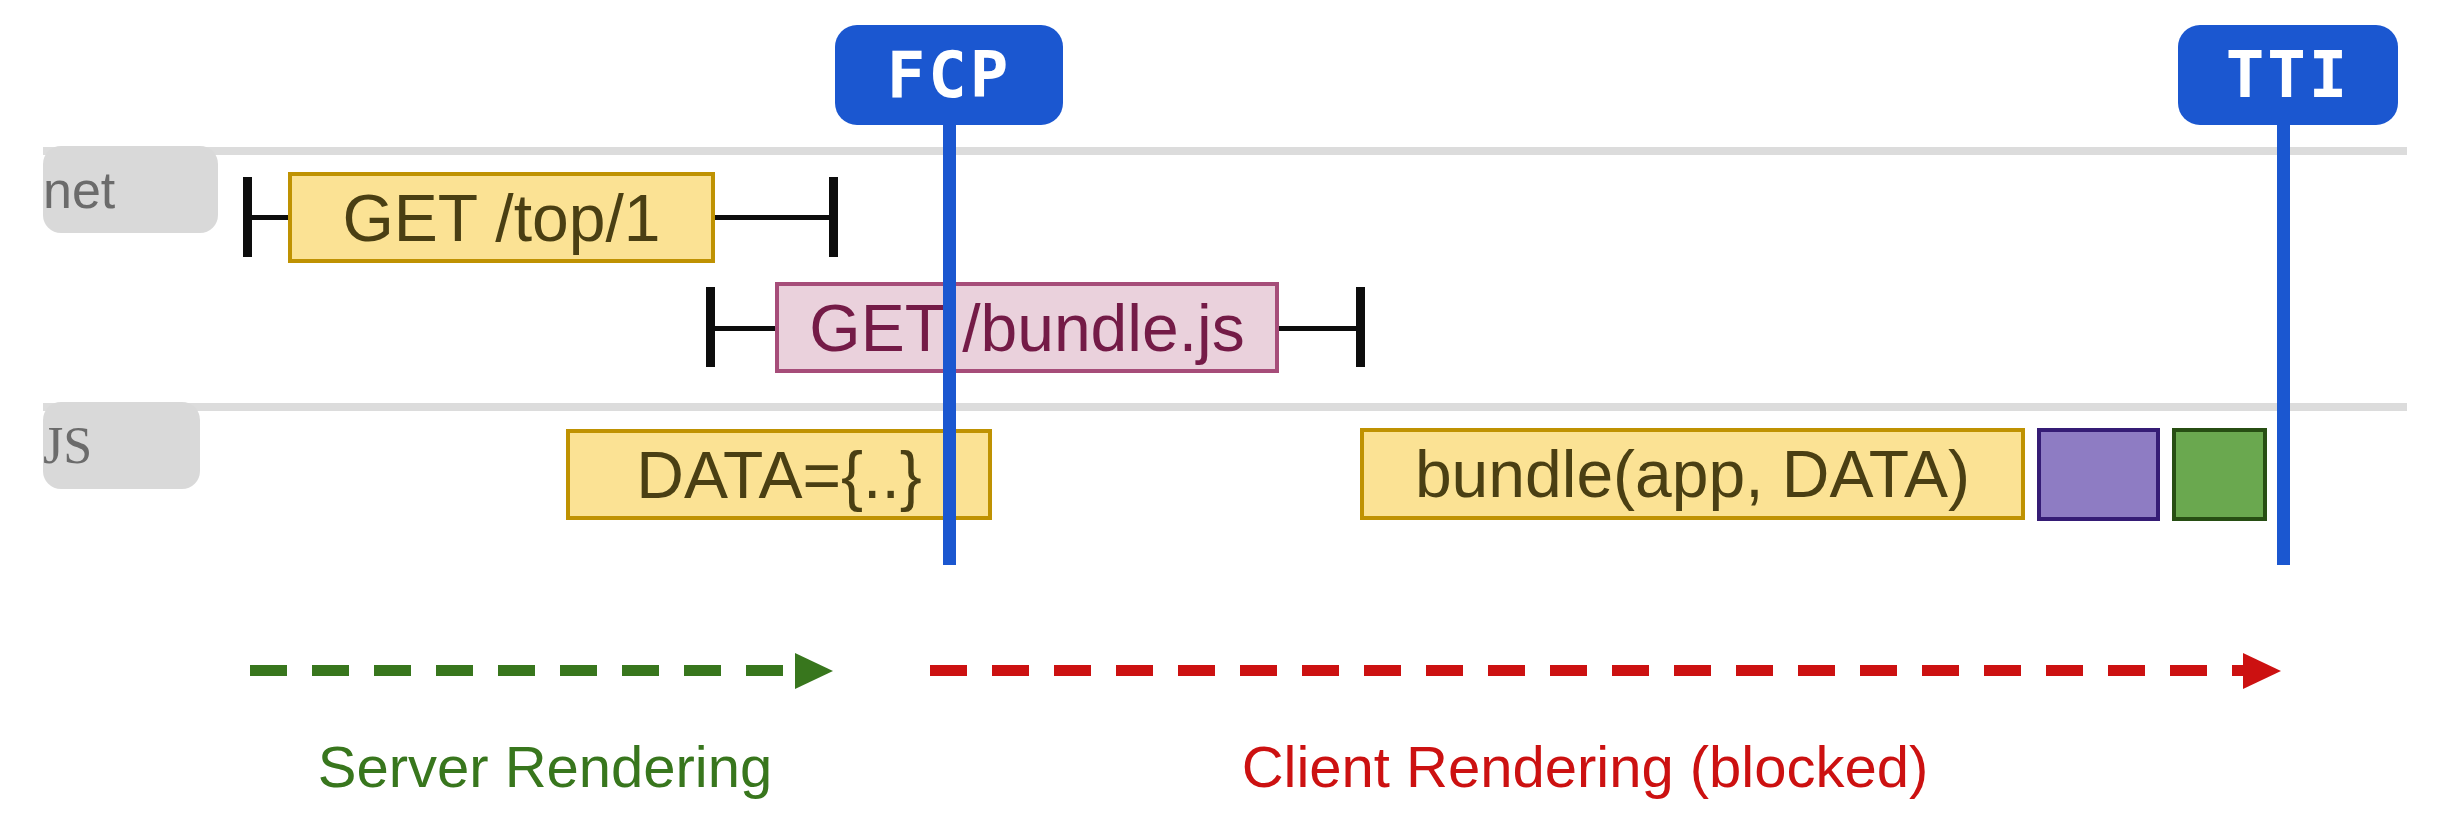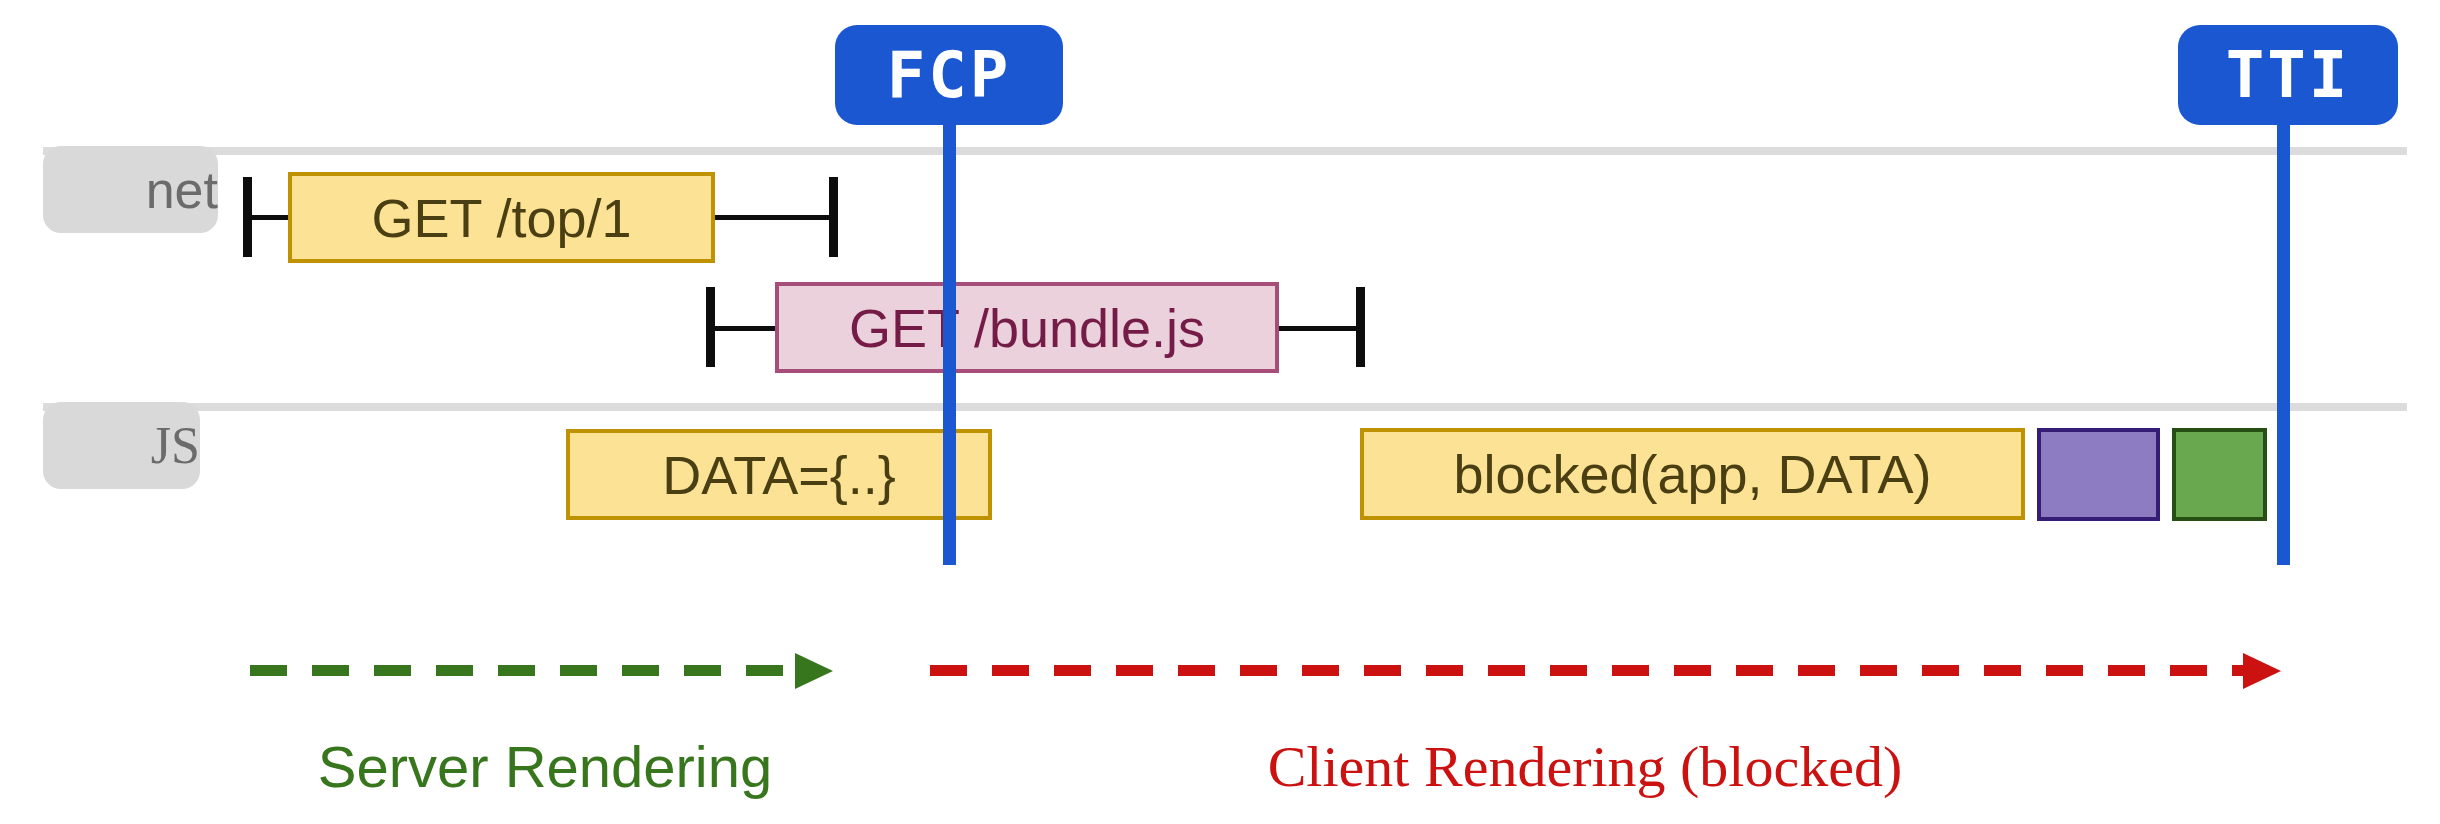--- a/index.html
+++ b/index.html
@@ -15,49 +15,49 @@
     display:flex;align-items:center;justify-content:center;
     font-family:"DejaVu Sans Mono", monospace;font-weight:bold;
     font-size:64px;letter-spacing:3px;z-index:6;
   }
   .marker-line{background:var(--brand-blue);z-index:5;}
 
   
   .lane-line{background:var(--lane-line-gray);z-index:0;}
   .lane-label{
     background:var(--lane-label-bg);color:var(--lane-label-text);
-    border-radius:18px;display:flex;align-items:center;justify-content:flex-end;
+    border-radius:18px;display:flex;align-items:center;justify-content:flex-start;
     font-size:52px;z-index:1;
   }
 
   
   .box{
     display:flex;align-items:center;justify-content:center;
-    font-size:54px;z-index:4;box-sizing:border-box;
+    font-size:66px;z-index:4;box-sizing:border-box;
   }
   .box.yellow{background:var(--yellow-fill);border:4px solid var(--yellow-border);color:var(--yellow-text);}
   .box.pink{background:var(--pink-fill);border:4px solid var(--pink-border);color:var(--pink-text);}
   .box.purple{background:var(--purple-fill);border:4px solid var(--purple-border);}
   .box.green{background:var(--green-fill);border:4px solid var(--green-border);}
 
   
   .tick{width:9px;height:80px;background:var(--tick-black);z-index:3;}
   .conn{height:5px;background:var(--tick-black);z-index:2;}
 
   
   .dash-line{height:11px;}
   .dash-line.g{background:repeating-linear-gradient(90deg,var(--server-green) 0 37px,transparent 37px 62px);}
   .dash-line.r{background:repeating-linear-gradient(90deg,var(--client-red) 0 37px,transparent 37px 62px);}
   .arrow-head{width:0;height:0;border-top:18px solid transparent;border-bottom:18px solid transparent;}
   .arrow-head.g{border-left:38px solid var(--server-green);}
   .arrow-head.r{border-left:38px solid var(--client-red);}
 
   .phase-label{font-size:58px;text-align:center;white-space:nowrap;}
   .phase-label.g{color:var(--server-green);}
-  .phase-label.r{color:var(--client-red);font-family:Liberation Serif, serif;}
+  .phase-label.r{color:var(--client-red);}
 </style>
 </head>
 <body>
 
 <div id="canvas">
 
   <div class="abs marker-badge" style="left:2178px;top:25px;width:220px;height:100px;">
     <span>TTI</span>
   </div>
   <div class="abs marker-badge" style="left:835px;top:25px;width:228px;height:100px;">
@@ -89,21 +89,21 @@
 
   <div class="abs lane-line" style="left:43px;top:403px;width:2364px;height:8px;"></div>
   <div class="abs lane-label" style="left:43px;top:402px;width:157px;height:87px;font-family:Liberation Serif, serif;">
     <span>JS</span>
   </div>
 
   <div class="abs box yellow" style="left:566px;top:429px;width:426px;height:91px;">
     <span>DATA={..}</span>
   </div>
   <div class="abs box yellow" style="left:1360px;top:428px;width:665px;height:92px;">
-    <span>blocked(app, DATA)</span>
+    <span>bundle(app, DATA)</span>
   </div>
   <div class="abs box purple" style="left:2037px;top:428px;width:123px;height:93px;"></div>
   <div class="abs box green" style="left:2172px;top:428px;width:95px;height:93px;"></div>
 
   <div class="abs dash-line g" style="left:250px;top:665px;width:545px;"></div>
   <div class="abs arrow-head g" style="left:795px;top:653px;"></div>
   <div class="abs phase-label g" style="left:250px;top:733px;width:590px;">Server Rendering</div>
 
   <div class="abs dash-line r" style="left:930px;top:665px;width:1313px;"></div>
   <div class="abs arrow-head r" style="left:2243px;top:653px;"></div>

